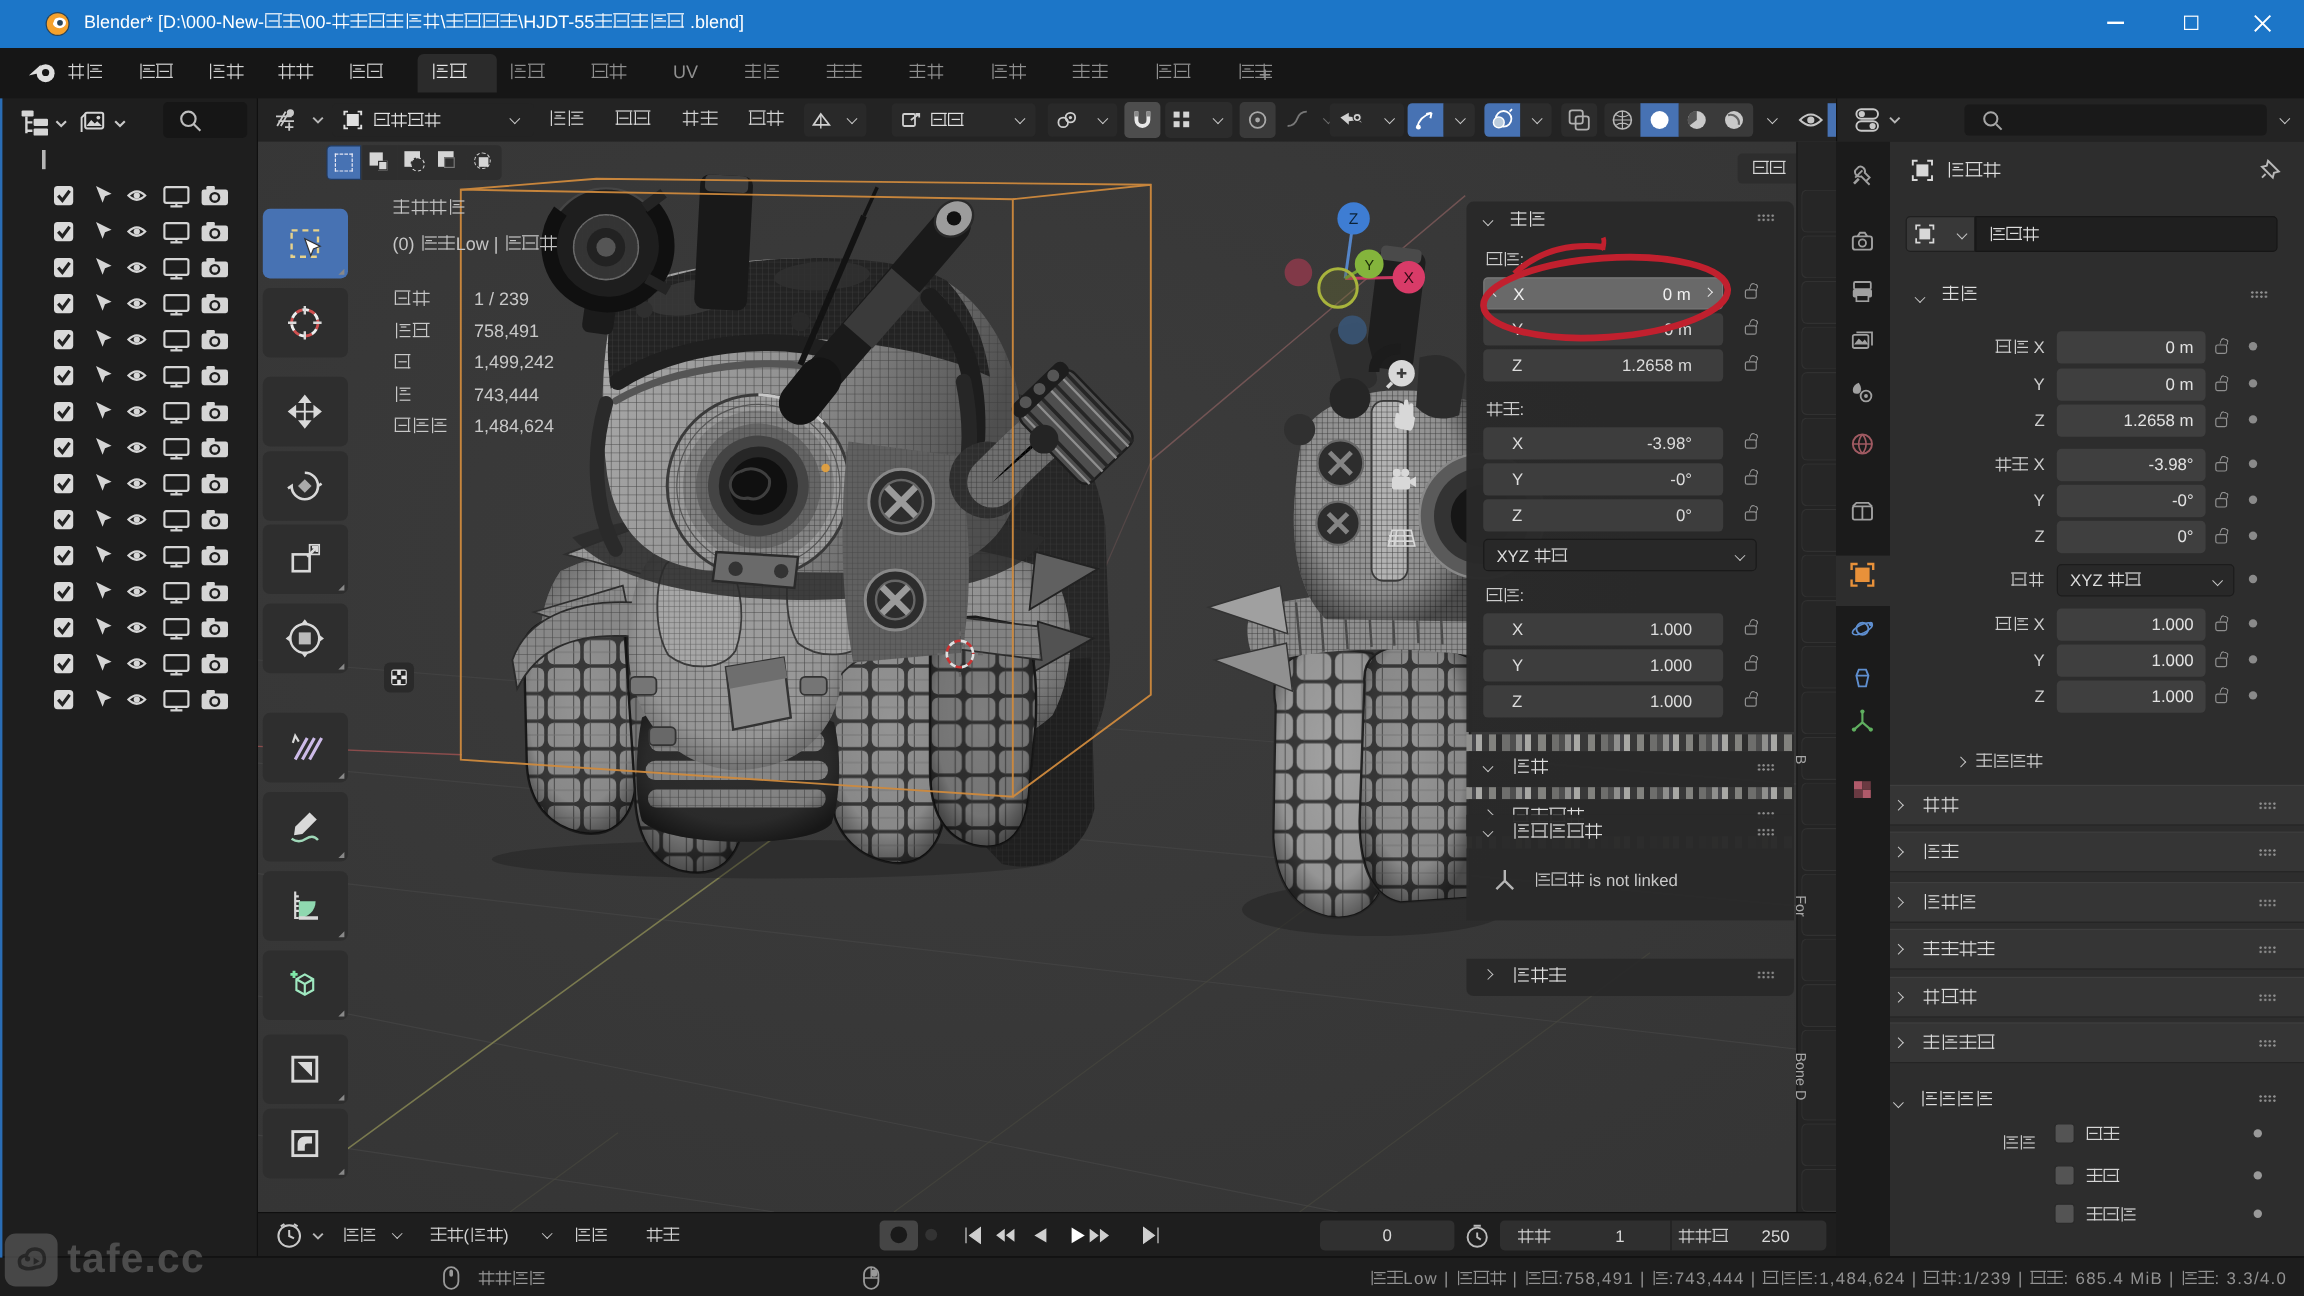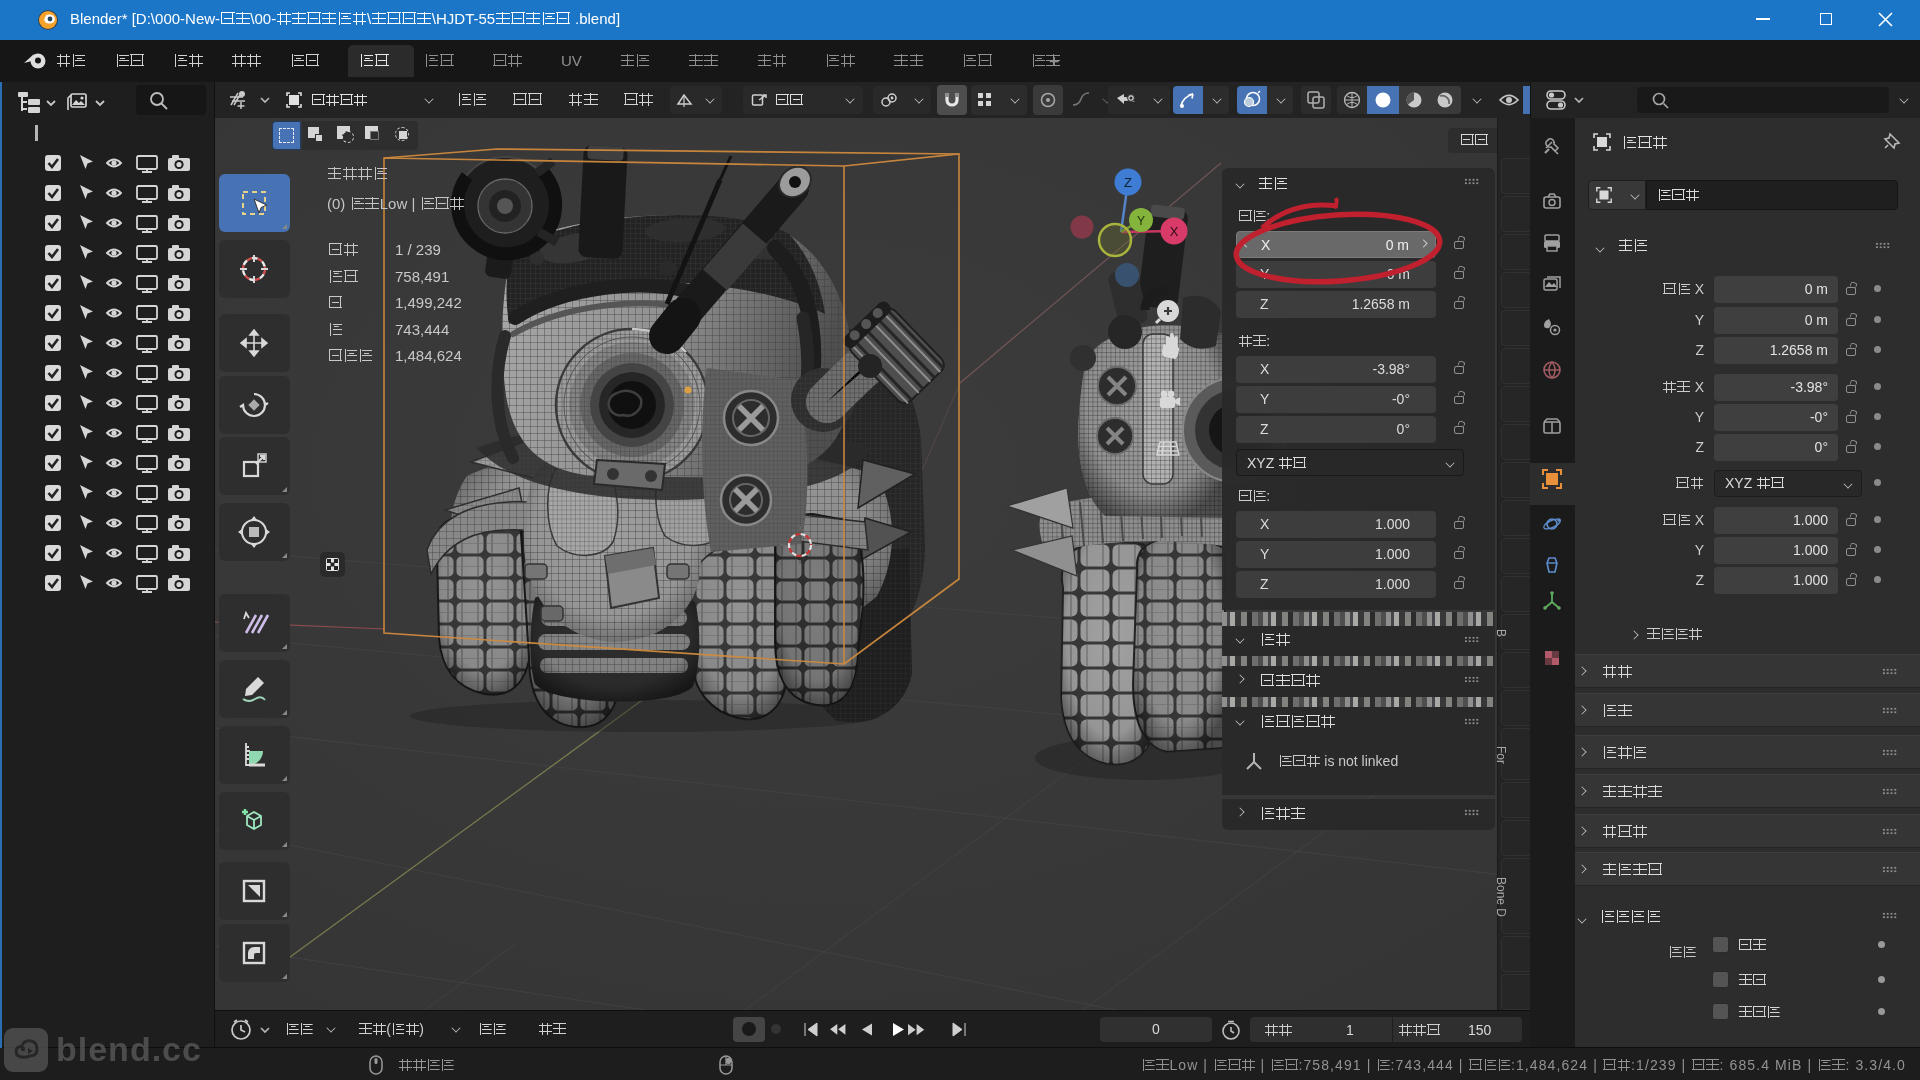--- a/index.html
+++ b/index.html
@@ -1060,21 +1060,21 @@
   <div class="abs zh" style="left:38px;top:5px;color:#dedede;font-size:15px"><i class="g2"></i><i class="g3"></i></div>
   <span class="dots" style="position:absolute;left:242px;top:10px"></span>
  </div>
  <div class="abs spk" style="left:0;top:488px;width:273px;height:10px"></div>
  <div class="abs" style="left:0;top:498px;width:273px;height:31px;background:rgba(41,41,41,.97)">
   <span class="caretR" style="position:absolute;left:14px;top:9px"></span>
   <div class="abs zh" style="left:38px;top:6px;color:#dedede;font-size:15px"><i class="g1"></i><i class="g0"></i><i class="g1"></i><i class="g3"></i></div>
   <span class="dots" style="position:absolute;left:242px;top:10px"></span>
  </div>
  <div class="abs spk" style="left:0;top:529px;width:273px;height:10px"></div>
- <div class="abs" style="left:0;top:539px;width:273px;height:88px;background:rgba(41,41,41,.97)">
+ <div class="abs" style="left:0;top:511px;width:273px;height:88px;background:rgba(41,41,41,.97)">
   <span class="caret" style="position:absolute;left:14px;top:10px"></span>
   <div class="abs zh" style="left:38px;top:6px;color:#dedede;font-size:15px"><i class="g2"></i><i class="g1"></i><i class="g2"></i><i class="g1"></i><i class="g3"></i></div>
   <span class="dots" style="position:absolute;left:242px;top:11px"></span>
   <svg class="abs" style="left:22px;top:44px" width="20" height="20" viewBox="0 0 20 20">
             <path d="M10 2 v9 l-7 7 M10 11 l7 7" stroke="#b5b5b5" stroke-width="2" fill="none"></path>
           </svg>
   <div class="abs zh" style="left:56px;top:46px;color:#c9c9c9;font-size:14px"><i class="g2"></i><i class="g1"></i><i class="g3"></i> is not linked</div>
  </div>
  <div class="abs" style="left:0;top:631px;width:273px;height:31px;background:rgba(41,41,41,.97);border-radius:0 0 6px 6px">
   <span class="caretR" style="position:absolute;left:14px;top:9px"></span>
@@ -1317,21 +1317,21 @@
  <div class="abs" style="left:885px;top:6px;width:112px;height:25px;background:#303030;border-radius:4px;color:#d8d8d8;font-size:14px;text-align:center;line-height:25px">0</div>
  <svg class="abs" style="left:1005px;top:8px" width="22" height="22" viewBox="0 0 22 22">
         <circle cx="11" cy="12" r="8" fill="none" stroke="#bbb" stroke-width="1.6"></circle>
         <path d="M11 8 v4 l3 2 M8 2.5 h6" stroke="#bbb" stroke-width="1.6" fill="none"></path>
       </svg>
  <div class="abs" style="left:1035px;top:6px;width:272px;height:25px;background:#2f2f2f;border-radius:4px">
   <div class="abs zh" style="left:14px;top:5px;color:#cfcfcf;font-size:14px"><i class="g3"></i><i class="g3"></i></div>
   <div class="abs" style="left:96px;top:5px;color:#dadada;font-size:14px">1</div>
   <div class="abs" style="left:142px;top:0;width:1px;height:25px;background:#1e1e1e"></div>
   <div class="abs zh" style="left:148px;top:5px;color:#cfcfcf;font-size:14px"><i class="g3"></i><i class="g3"></i><i class="g1"></i></div>
-  <div class="abs" style="left:218px;top:5px;color:#dadada;font-size:14px">150</div>
+  <div class="abs" style="left:218px;top:5px;color:#dadada;font-size:14px">250</div>
  </div>
 </div>
 
 <div class="abs" style="left:0;top:1047px;width:1920px;height:33px;background:#1d1d1d;border-top:1px solid #0e0e0e">
  <svg class="abs" style="left:368px;top:7px" width="16" height="20" viewBox="0 0 16 20">
         <rect x="2" y="1" width="12" height="18" rx="6" fill="none" stroke="#999" stroke-width="1.5"></rect>
         <rect x="6.5" y="3" width="3" height="6" rx="1.5" fill="#999"></rect>
       </svg>
  <div class="abs zh" style="left:398px;top:9px;color:#989898;font-size:14px"><i class="g3"></i><i class="g3"></i><i class="g2"></i><i class="g2"></i></div>
  <svg class="abs" style="left:718px;top:7px" width="16" height="20" viewBox="0 0 16 20">
@@ -1342,16 +1342,16 @@
  <div class="abs zh" style="right:14px;top:9px;color:#929292;font-size:14px;letter-spacing:1.1px"><i class="g2"></i><i class="g0"></i>Low | <i class="g2"></i><i class="g1"></i><i class="g3"></i> | <i class="g2"></i><i class="g1"></i>:758,491 | <i class="g2"></i>:743,444 | <i class="g1"></i><i class="g2"></i><i class="g2"></i>:1,484,624 | <i class="g1"></i><i class="g3"></i>:1/239 | <i class="g1"></i><i class="g0"></i>: 685.4 MiB | <i class="g2"></i><i class="g0"></i>: 3.3/4.0</div>
 </div>
 
 <div class="abs" style="left:4px;top:1020px;opacity:.72">
  <div class="abs" style="left:0;top:8px;width:44px;height:44px;background:#585858;border-radius:9px"></div>
  <svg class="abs" style="left:7px;top:15px" width="30" height="30" viewBox="0 0 30 30">
         <path d="M6 20 q-3-8 5-9 q2-6 9-5 q6 1 6 8 q0 7-7 7 q-8 3-13-1 Z" fill="none" stroke="#2c2c2c" stroke-width="3"></path>
         <circle cx="12" cy="14" r="2.2" fill="#2c2c2c"></circle>
         <path d="M17 13 l5 3 -5 3 Z" fill="#2c2c2c"></path>
       </svg>
- <div class="abs" style="left:52px;top:10px;color:#5f5f5f;font-size:34px;font-weight:bold;letter-spacing:1px">blend.cc</div>
+ <div class="abs" style="left:52px;top:10px;color:#5f5f5f;font-size:34px;font-weight:bold;letter-spacing:1px">tafe.cc</div>
 </div>
 
 </div>
 
 </body></html>

